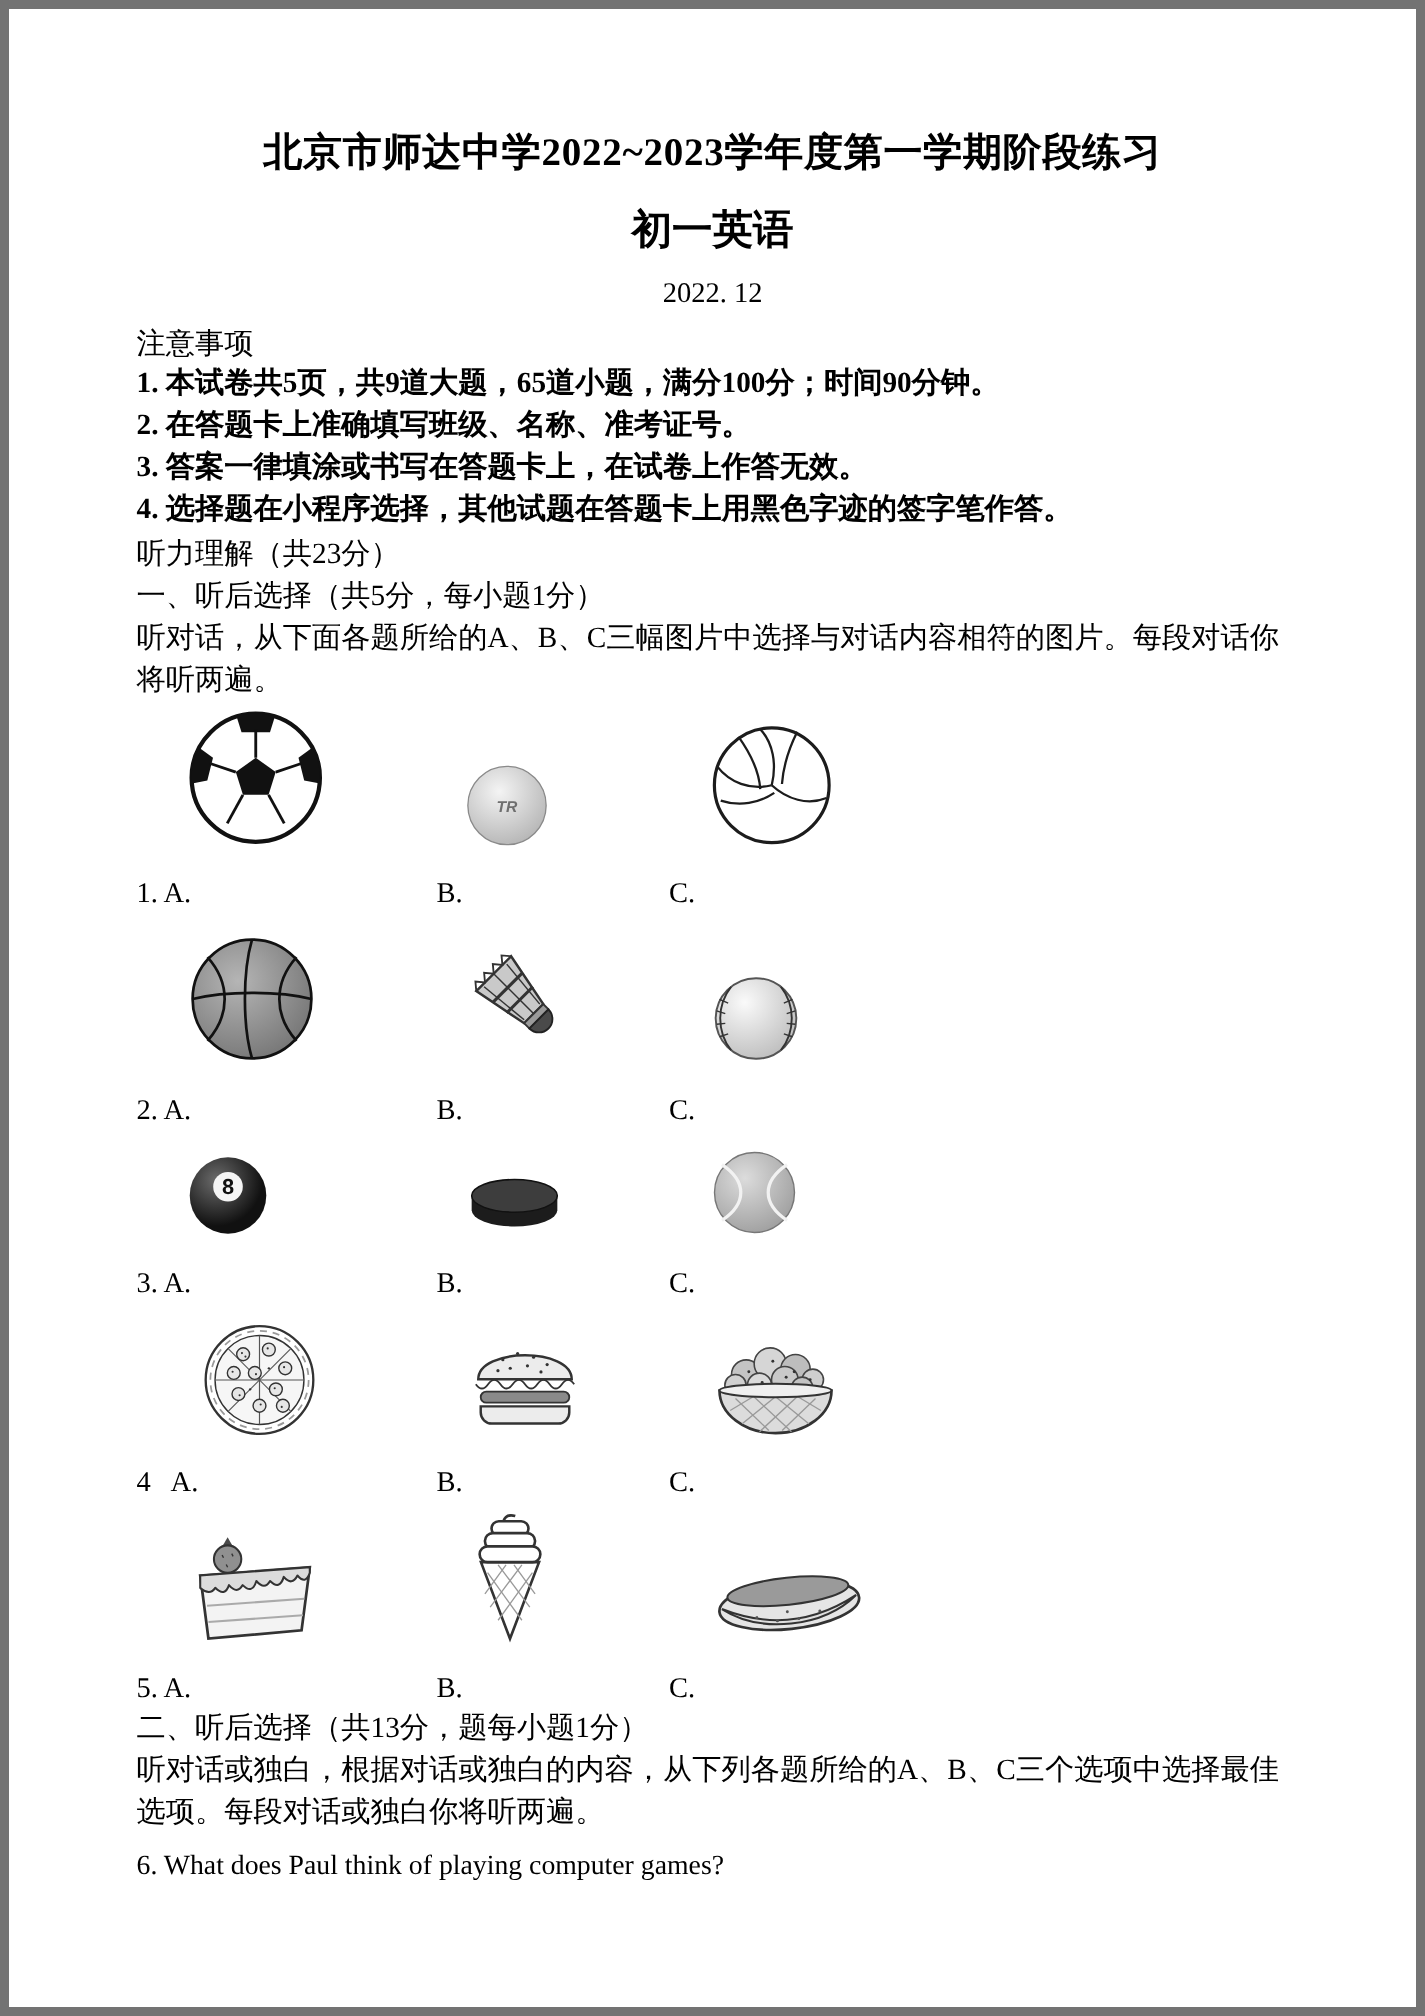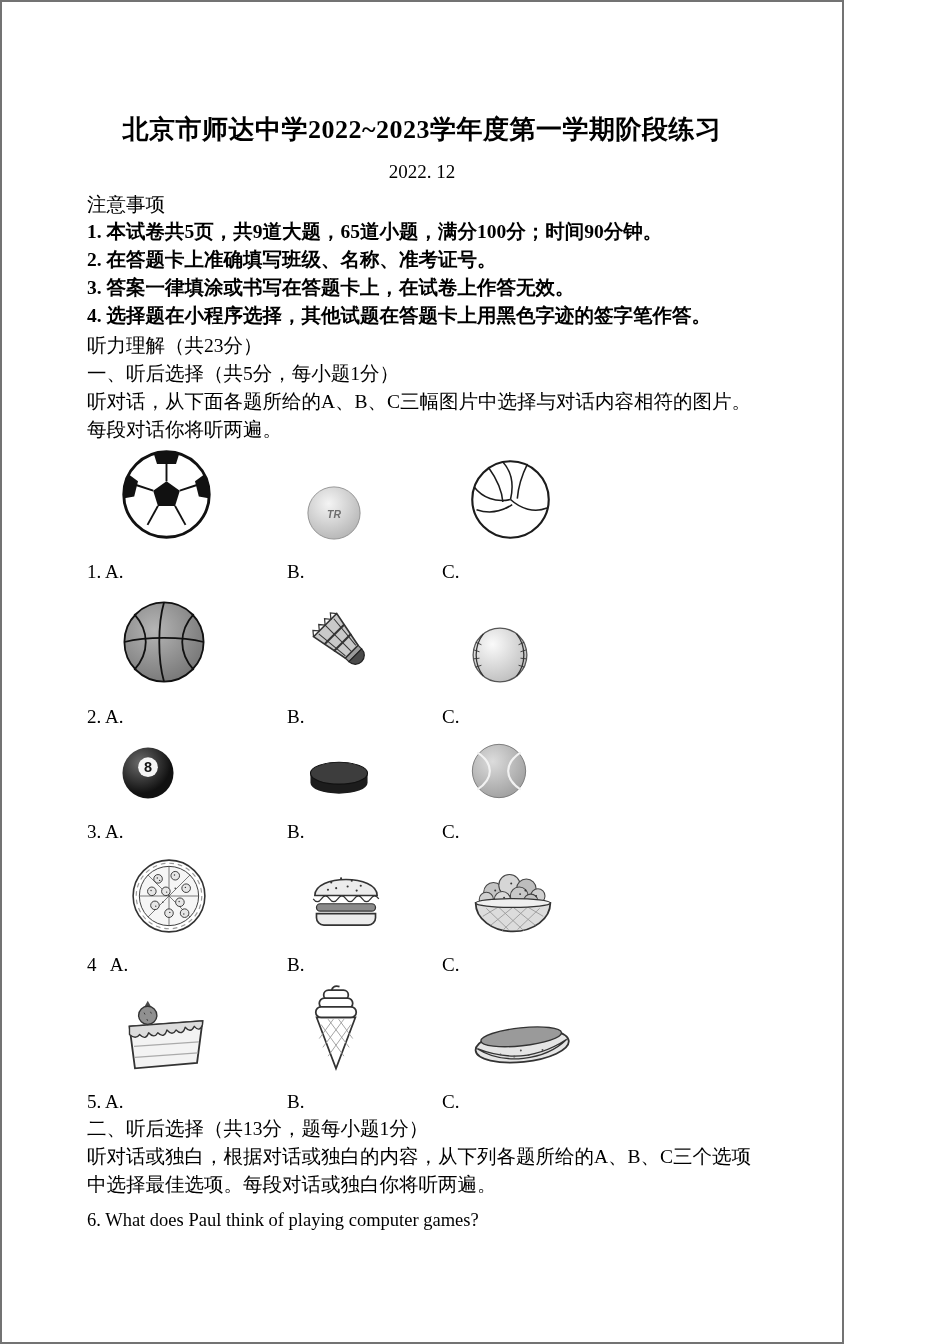--- a/index.html
+++ b/index.html
@@ -1,18 +1,18 @@
 <!DOCTYPE html>
 <html><head>
 <meta charset="utf-8">
 <style>
   * { margin:0; padding:0; box-sizing:border-box; }
   html,body { background:#ffffff; }
   body { font-family:"Liberation Serif","DejaVu Serif",serif; color:#000; }
-  .page { width:844px; height:1344px; background:#fff; border:2px solid #737373; padding:110px 85px 0 85px; overflow:hidden; }
+  .page { width:950px; height:1344px; background:#fff; border:6px solid #737373; padding:78px 85px 0 85px; overflow:hidden; }
   .title { text-align:center; font-size:26px; font-weight:bold; letter-spacing:.5px; }
   .subtitle { text-align:center; font-size:27px; font-weight:bold; margin-top:16px; }
   .date { text-align:center; font-size:19px; margin-top:14px; }
   .notices-heading { font-size:19.5px; font-weight:normal; margin-top:8px; }
   .notice-item { font-size:19.5px; font-weight:bold; line-height:28px; }
   .listening-heading { text-align:left; font-size:19.5px; line-height:28px; margin-top:2px; }
   .part-heading { font-size:19.5px; line-height:28px; }
   .instructions { font-size:19.5px; line-height:28px; }
   .opt-row { display:flex; margin-top:12px; }
   .cell { display:flex; flex-direction:column;gap:14px; }
@@ -31,20 +31,21 @@
   .prompt { font-size:17.5px; color:#4a4a4a; margin-top:8px; line-height:26px; }
   .q6 { font-size:18.5px; margin-top:8px; line-height:26px; }
   svg { display:block; }
 </style>
 </head>
 <body>
 
 <div class="page">
 
   <div class="title">北京市师达中学2022~2023学年度第一学期阶段练习</div>
+  <div class="subtitle">初一英语</div>
   <div class="date">2022. 12</div>
 
   <div>
     <div class="notices-heading">注意事项</div>
     <div class="notice-item">1. 本试卷共5页，共9道大题，65道小题，满分100分；时间90分钟。</div>
     <div class="notice-item">2. 在答题卡上准确填写班级、名称、准考证号。</div>
     <div class="notice-item">3. 答案一律填涂或书写在答题卡上，在试卷上作答无效。</div>
     <div class="notice-item">4. 选择题在小程序选择，其他试题在答题卡上用黑色字迹的签字笔作答。</div>
   </div>
 

